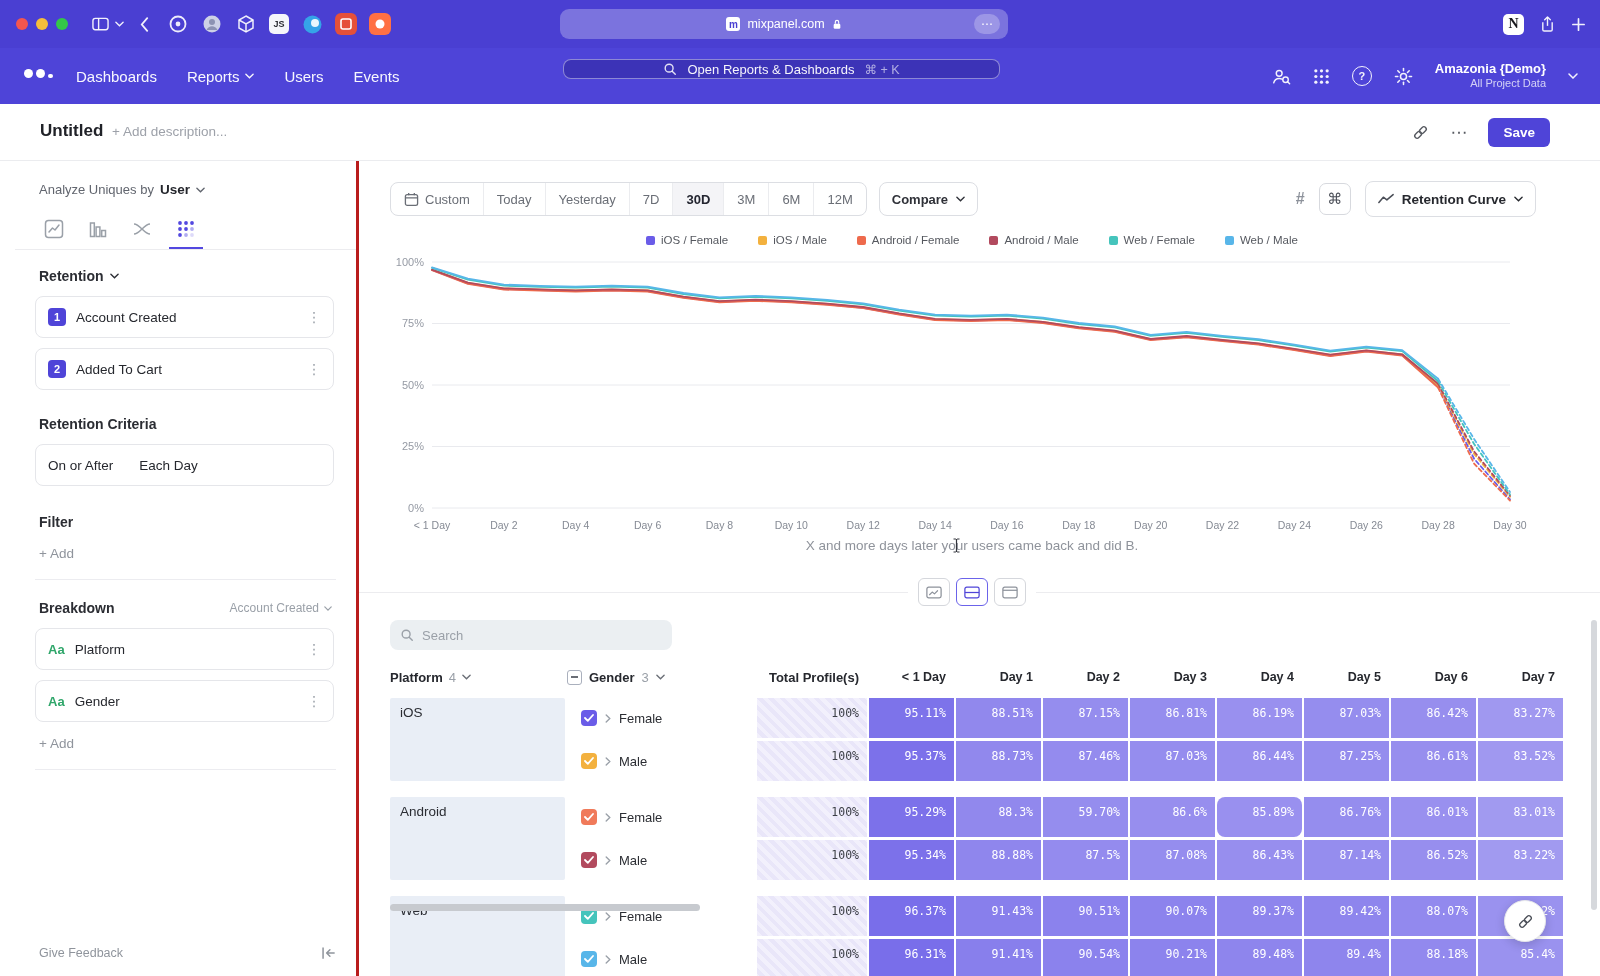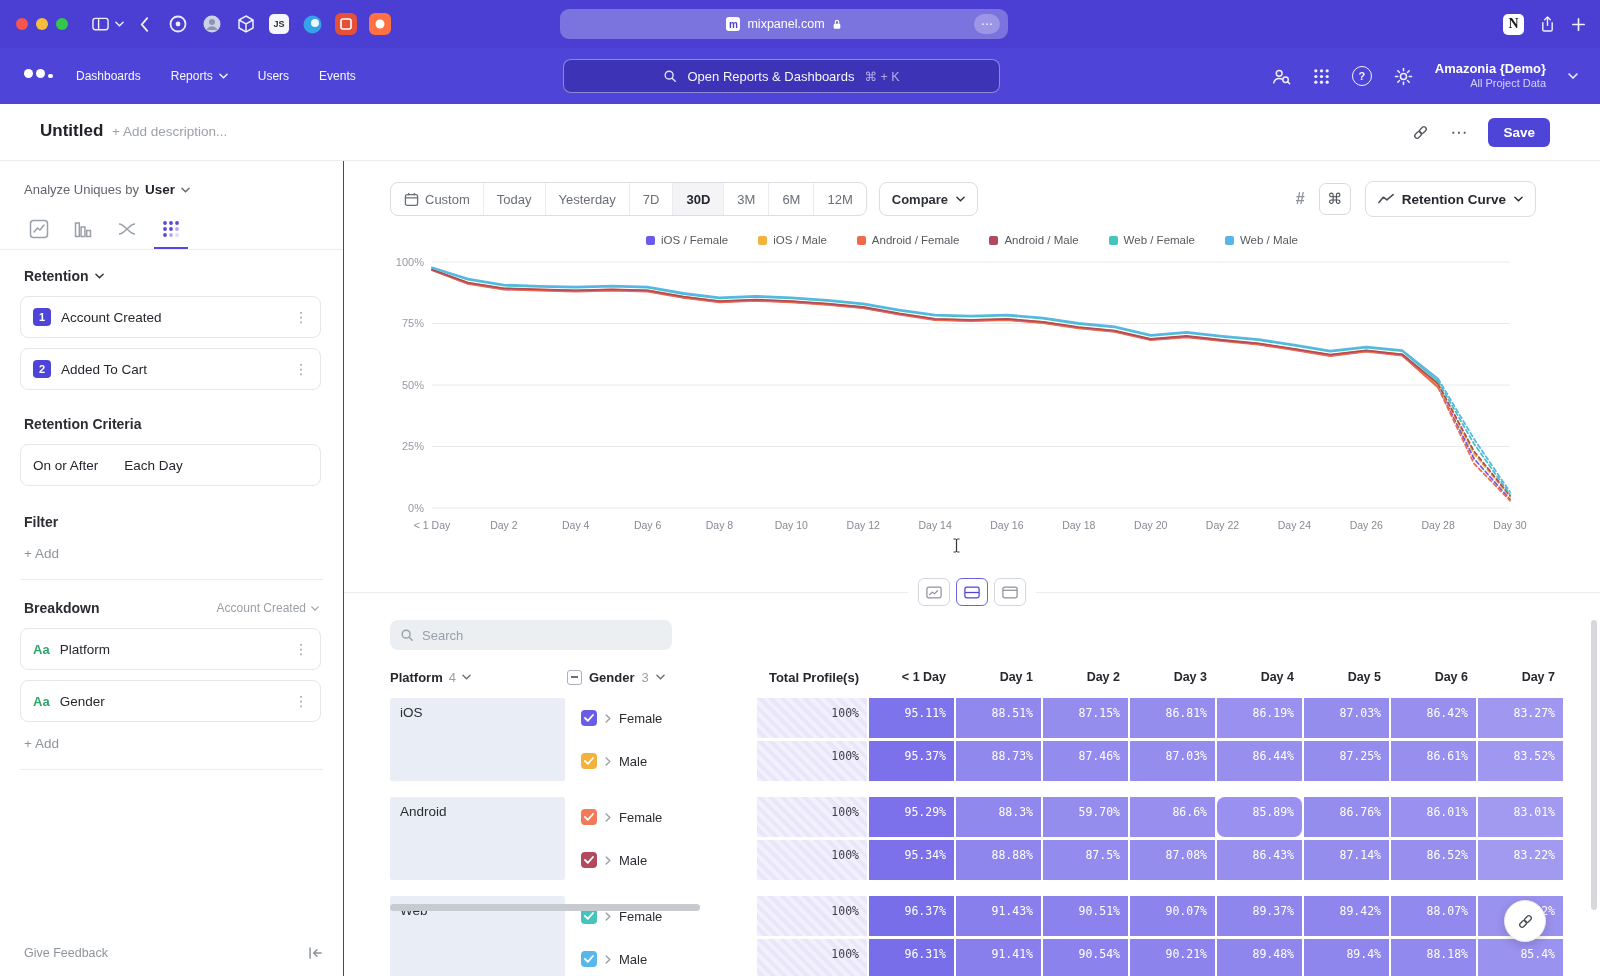--- a/index.html
+++ b/index.html
@@ -19,40 +19,40 @@
   .pill-more{position:absolute;right:8px;top:5px;height:20px;width:26px;border-radius:10px;background:rgba(255,255,255,.25);
     color:#fff;font-size:12px;display:flex;align-items:center;justify-content:center;}
   .chrome-right{position:absolute;right:14px;top:0;height:48px;display:flex;align-items:center;gap:16px;color:rgba(255,255,255,.92);}
   .notion-chip{width:21px;height:21px;background:#fff;border-radius:5px;color:#17181c;font-family:"Liberation Serif",serif;
     font-weight:700;font-size:14px;display:flex;align-items:center;justify-content:center;}
   
   .app-nav{position:absolute;top:48px;left:0;right:0;height:56px;background:#4e44d8;z-index:29;}
   .mx-logo{position:absolute;left:24px;top:21px;display:flex;align-items:flex-end;gap:3px;}
   .mx-logo i{background:#fff;border-radius:50%;display:block;}
   .nav-items{position:absolute;left:76px;top:0;height:56px;display:flex;align-items:center;gap:30px;}
-  .nav-item{color:rgba(255,255,255,.96);font-size:12px;display:flex;align-items:center;gap:6px;cursor:pointer;}
-  .nav-search{position:absolute;left:563px;top:11px;width:437px;height:34px;border-radius:8px;background:rgba(15,8,98,.28);
+  .nav-item{color:rgba(255,255,255,.96);font-size:15px;display:flex;align-items:center;gap:6px;cursor:pointer;}
+  .nav-search{position:absolute;left:563px;top:11px;width:437px;height:20px;border-radius:8px;background:rgba(15,8,98,.28);
     border:1px solid rgba(255,255,255,.42);display:flex;align-items:center;justify-content:center;gap:10px;box-sizing:border-box;}
   .nav-search .ph{color:rgba(255,255,255,.95);font-size:13px;}
   .nav-search .sc{color:rgba(255,255,255,.6);font-size:12.5px;}
   .nav-right{position:absolute;right:22px;top:0;height:56px;display:flex;align-items:center;gap:22px;color:rgba(255,255,255,.93);}
   .help-badge{width:18px;height:18px;border:1.6px solid rgba(255,255,255,.93);border-radius:50%;font-size:11px;font-weight:700;
     display:flex;align-items:center;justify-content:center;}
   .account{text-align:right;line-height:1.25;}
   .account .an{font-size:13px;font-weight:700;color:#fff;}
   .account .as{font-size:11px;color:rgba(255,255,255,.75);}
   
   .page-header{position:absolute;top:104px;left:0;right:0;height:56px;background:#fff;border-bottom:1px solid #ebecef;z-index:20;}
   .ph-title{position:absolute;left:40px;top:17px;font-size:17px;font-weight:700;color:#202228;}
   .ph-desc{position:absolute;left:112px;top:20px;font-size:13.5px;color:#9da1a9;}
   .ph-right{position:absolute;right:50px;top:0;height:56px;display:flex;align-items:center;gap:20px;color:#55585f;}
   .ellipsis-btn{font-size:17px;color:#55585f;letter-spacing:1px;}
   .save-btn{background:#4f44d8;color:#fff;font-size:13.5px;font-weight:600;border-radius:6px;padding:7px 15px;cursor:pointer;}
   
-  .sidebar{position:absolute;top:160px;left:0;bottom:0;width:344px;border-right:1px solid #b91c1c;background:#fff;box-sizing:border-box;z-index:10;}
+  .sidebar{position:absolute;top:160px;left:15px;bottom:0;width:344px;border-right:3px solid #b91c1c;background:#fff;box-sizing:border-box;z-index:10;}
   .an-row{margin:22px 24px 0;display:flex;align-items:center;gap:6px;font-size:13px;color:#61656e;}
   .an-row b{color:#24262c;font-size:13.5px;}
   .sb-tabs{margin-top:12px;height:40px;border-bottom:1px solid #ececef;display:flex;padding-left:22px;gap:10px;}
   .sb-tab{width:34px;display:flex;align-items:center;justify-content:center;color:#9aa0a8;cursor:pointer;}
   .sb-tab.active{color:#5348e0;box-shadow:inset 0 -2px 0 #5348e0;}
   .sb-h{margin:18px 24px 12px;font-size:14px;font-weight:700;color:#2b2d33;display:flex;align-items:center;gap:6px;}
   .card{margin:0 22px 10px 20px;height:40px;border:1px solid #e5e6ea;border-radius:8px;background:#fff;
     display:flex;align-items:center;padding:0 12px;gap:10px;}
   .step-badge{width:18px;height:18px;border-radius:4px;background:#4f44d8;color:#fff;font-size:11px;font-weight:700;
     display:flex;align-items:center;justify-content:center;flex:0 0 auto;}
@@ -553,20 +553,21 @@
         <path d="M42.0 20.1L77.9 33.9L113.9 39.6L149.8 40.5L185.7 41.5L221.7 40.5L257.6 41.5L293.5 47.9L329.5 52.3L365.4 50.9L401.3 52.3L437.3 54.8L473.2 58.2L509.1 64.6L545.1 70.1L581.0 71.0L616.9 70.1L652.9 73.0L688.8 78.4L724.7 81.9L760.7 90.2L796.6 87.3L832.5 91.2L868.5 94.7L904.4 100.1L940.3 106.0L976.3 101.5L1012.2 105.5L1048.1 137.5" fill="none" stroke="#ee6a4c" stroke-width="1.8" stroke-linejoin="round" stroke-linecap="round"></path>
         <path d="M1048.1 137.5L1084.1 213.7L1120.0 250.6" fill="none" stroke="#ee6a4c" stroke-width="1.8" stroke-dasharray="4 3" stroke-linejoin="round" stroke-linecap="round"></path>
         <path d="M42.0 19.6L77.9 32.7L113.9 38.3L149.8 39.3L185.7 40.3L221.7 39.3L257.6 40.3L293.5 46.7L329.5 51.1L365.4 49.6L401.3 51.1L437.3 53.6L473.2 57.0L509.1 63.4L545.1 68.8L581.0 69.8L616.9 68.8L652.9 71.8L688.8 77.2L724.7 80.6L760.7 89.0L796.6 86.0L832.5 90.0L868.5 93.4L904.4 98.8L940.3 104.7L976.3 100.3L1012.2 104.3L1048.1 133.8" fill="none" stroke="#b24a5e" stroke-width="1.8" stroke-linejoin="round" stroke-linecap="round"></path>
         <path d="M1048.1 133.8L1084.1 201.4L1120.0 245.7" fill="none" stroke="#b24a5e" stroke-width="1.8" stroke-dasharray="4 3" stroke-linejoin="round" stroke-linecap="round"></path>
         <path d="M42.0 17.9L77.9 29.7L113.9 35.6L149.8 36.8L185.7 37.6L221.7 36.6L257.6 37.6L293.5 44.0L329.5 48.4L365.4 46.9L401.3 48.4L437.3 50.9L473.2 54.3L509.1 60.7L545.1 65.6L581.0 66.6L616.9 65.6L652.9 68.6L688.8 74.0L724.7 77.4L760.7 85.8L796.6 82.8L832.5 86.8L868.5 90.2L904.4 95.6L940.3 101.5L976.3 97.6L1012.2 101.1L1048.1 131.3" fill="none" stroke="#45c4bc" stroke-width="1.8" stroke-linejoin="round" stroke-linecap="round"></path>
         <path d="M1048.1 131.3L1084.1 194.0L1120.0 244.5" fill="none" stroke="#45c4bc" stroke-width="1.8" stroke-dasharray="4 3" stroke-linejoin="round" stroke-linecap="round"></path>
         <path d="M42.0 17.4L77.9 28.7L113.9 34.6L149.8 35.9L185.7 36.6L221.7 35.6L257.6 36.6L293.5 43.0L329.5 47.4L365.4 45.9L401.3 47.4L437.3 49.9L473.2 53.3L509.1 59.7L545.1 64.6L581.0 65.6L616.9 64.6L652.9 67.6L688.8 73.0L724.7 76.5L760.7 84.8L796.6 81.9L832.5 85.8L868.5 89.2L904.4 94.7L940.3 100.6L976.3 96.6L1012.2 100.1L1048.1 128.8" fill="none" stroke="#58b6e9" stroke-width="1.8" stroke-linejoin="round" stroke-linecap="round"></path>
         <path d="M1048.1 128.8L1084.1 189.1L1120.0 242.0" fill="none" stroke="#58b6e9" stroke-width="1.8" stroke-dasharray="4 3" stroke-linejoin="round" stroke-linecap="round"></path>
       </svg>
     </div>
+  <div class="caption">X and more days later your users came back and did B.</div>
   <span class="ibeam">
       <svg width="9" height="15" viewBox="0 0 9 15">
         <path d="M1.5 1h2.4M5.1 1h2.4M4.5 1v13M1.5 14h2.4M5.1 14h2.4" stroke="#33353c" stroke-width="1.2" fill="none"></path>
       </svg>
     </span>
 
   <div class="mid-divider"></div>
   <div class="toggles">
     <span class="tg">
         <svg width="16" height="13" viewBox="0 0 18 14">

